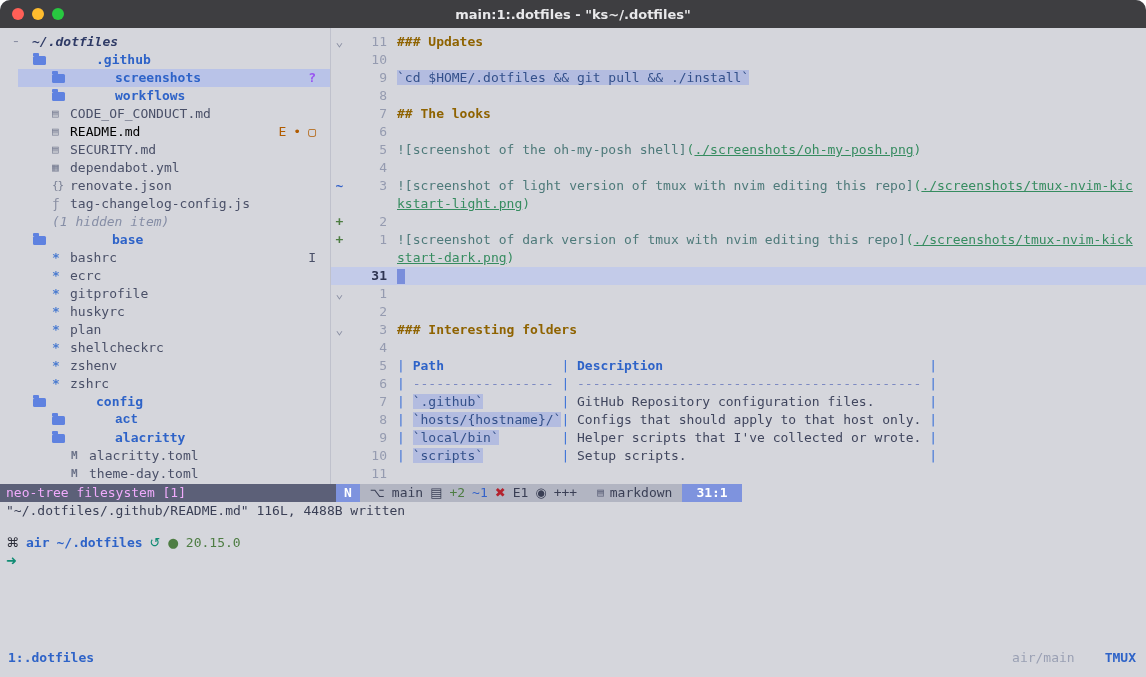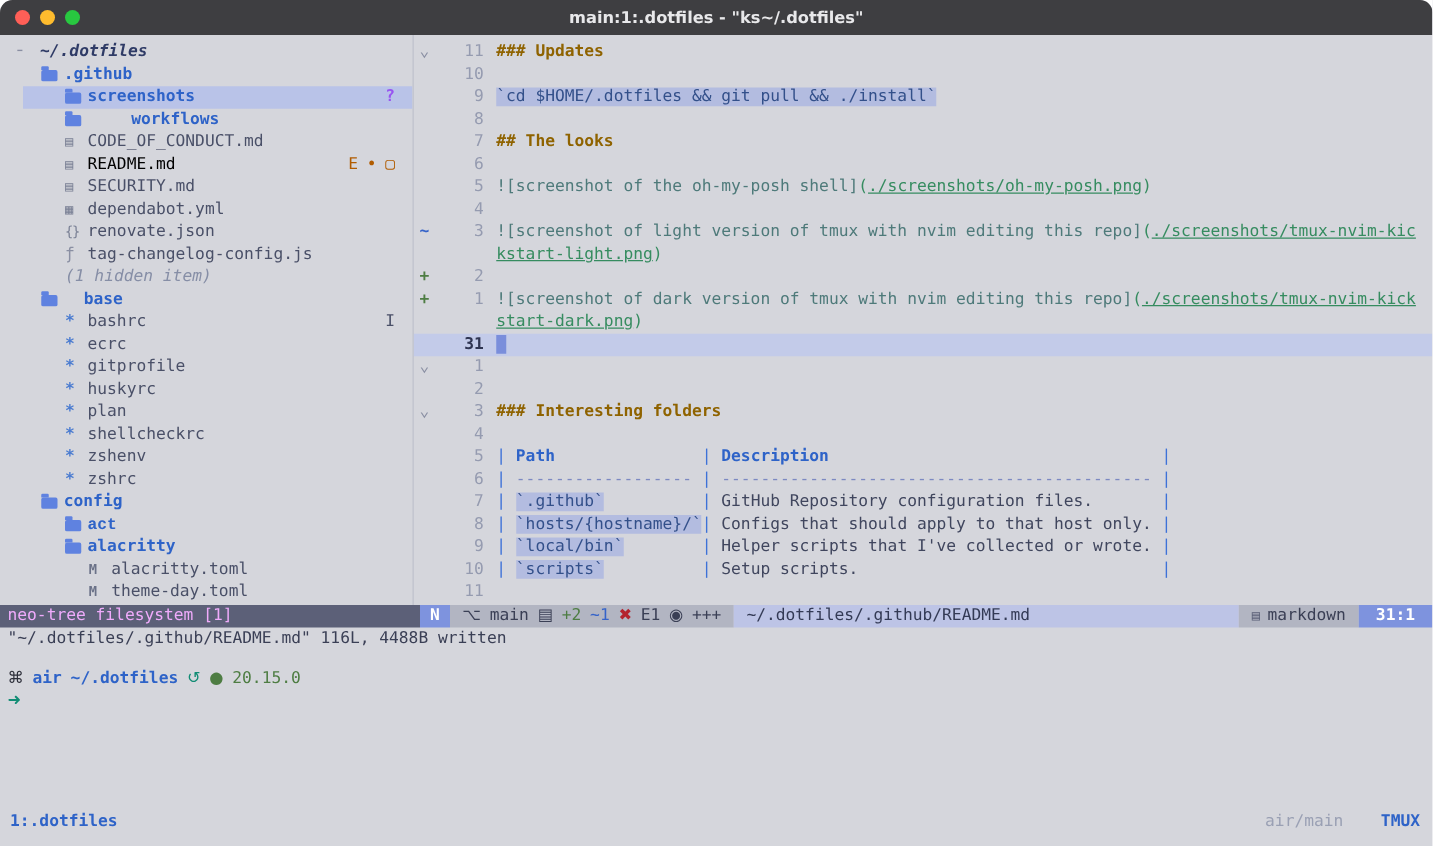--- a/index.html
+++ b/index.html
@@ -22,21 +22,21 @@
   .icon-folder{display:inline-block;width:13px;height:9px;background:#5f82e0;border-radius:1.5px;position:relative;}
   .icon-folder::before{content:"";position:absolute;top:-3px;left:0;width:6px;height:3px;background:#5f82e0;border-radius:1px 1px 0 0;}
   .ic-dash{color:#8a8fa3;}
   .ic-doc{color:#7a8095;font-size:11px;}
   .ic-yml{color:#7a8095;font-size:11px;}
   .ic-braces{color:#7a8095;font-size:11px;letter-spacing:-1px;}
   .ic-script{color:#8a8fa3;}
   .ic-shell{color:#4a7bd0;font-weight:bold;}
   .ic-toml{color:#6b7288;font-size:11px;font-weight:bold;}
   .lb-root{color:#2f3b66;font-weight:bold;font-style:italic;}
-  .lb-folder{color:#2e63c8;font-weight:bold;}
+  .lb-folder{color:#2e63c8;font-weight:bold;margin-left:45px;}
   .lb-file{color:#4a5068;}
   .lb-orange{color:#000000;}
   .lb-hidden{color:#868ea6;font-style:italic;}
   .badges{position:absolute;right:14px;top:0;height:18px;display:flex;gap:7px;align-items:center;}
   .b-purple{color:#9854f1;font-weight:bold;}
   .b-orange{color:#b15c00;}
   .b-cursor{color:#4a5068;}
 
   
   .editor{flex:1;padding-top:5px;border-left:1px solid #bfc1cc;overflow:hidden;}
@@ -101,21 +101,21 @@
       <span class="light green"></span>
     </div>
     <span class="title">main:1:.dotfiles - "ks~/.dotfiles"</span>
   </div>
 
   <div class="panes">
     <div class="tree" id="tree-items">
         <div class="tree-row" style="padding-left: 14px;"><span class="icon ic-dash">╴</span><span class="lb-root">~/.dotfiles</span></div>
         <div class="tree-row" style="padding-left: 33px;"><span class="icon"><i class="icon-folder"></i></span><span class="lb-folder">.github</span></div>
         <div class="tree-row selected" style="padding-left: 52px;"><span class="icon"><i class="icon-folder"></i></span><span class="lb-folder">screenshots</span><span class="badges"><span class="b-purple">?</span></span></div>
-        <div class="tree-row" style="padding-left: 52px; gap: 35px;"><span class="icon"><i class="icon-folder"></i></span><span class="lb-folder">workflows</span></div>
+        <div class="tree-row" style="padding-left: 52px;"><span class="icon"><i class="icon-folder"></i></span><span class="lb-folder">workflows</span></div>
         <div class="tree-row" style="padding-left: 52px;"><span class="icon ic-doc">▤</span><span class="lb-file">CODE_OF_CONDUCT.md</span></div>
         <div class="tree-row" style="padding-left: 52px;"><span class="icon ic-doc">▤</span><span class="lb-orange">README.md</span><span class="badges"><span class="b-orange">E</span><span class="b-orange">•</span><span class="b-orange">▢</span></span></div>
         <div class="tree-row" style="padding-left: 52px;"><span class="icon ic-doc">▤</span><span class="lb-file">SECURITY.md</span></div>
         <div class="tree-row" style="padding-left: 52px;"><span class="icon ic-yml">▦</span><span class="lb-file">dependabot.yml</span></div>
         <div class="tree-row" style="padding-left: 52px;"><span class="icon ic-braces">{}</span><span class="lb-file">renovate.json</span></div>
         <div class="tree-row" style="padding-left: 52px;"><span class="icon ic-script">ƒ</span><span class="lb-file">tag-changelog-config.js</span></div>
         <div class="tree-row" style="padding-left: 52px;"><span class="lb-hidden">(1 hidden item)</span></div>
         <div class="tree-row" style="padding-left: 33px; gap: 16px;"><span class="icon"><i class="icon-folder"></i></span><span class="lb-folder">base</span></div>
         <div class="tree-row" style="padding-left: 52px;"><span class="icon ic-shell">*</span><span class="lb-file">bashrc</span><span class="badges"><span class="b-cursor">I</span></span></div>
         <div class="tree-row" style="padding-left: 52px;"><span class="icon ic-shell">*</span><span class="lb-file">ecrc</span></div>
@@ -168,21 +168,20 @@
           <span class="c-fg" style="font-family: &quot;DejaVu Sans&quot;, sans-serif;">⌥</span>
           <span class="c-fg">main</span>
           <span class="c-fg" style="font-family: &quot;DejaVu Sans&quot;, sans-serif;">▤</span>
           <span class="c-green">+2</span>
           <span class="c-blue">~1</span>
           <span class="c-red" style="font-family: &quot;DejaVu Sans&quot;, sans-serif;">✖</span>
           <span class="c-fg">E1</span>
           <span class="c-fg" style="font-family: &quot;DejaVu Sans&quot;, sans-serif;">◉</span>
           <span class="c-fg">+++</span>
         </span>
-      <span class="seg-path">~/.dotfiles/.github/README.md</span>
       <span class="seg-ft">
         <span class="ft-icon">▤</span>
         <span>markdown</span>
       </span>
       <span class="seg-pos">31:1</span>
     </div>
   </div>
 
   <div class="cmdline">"~/.dotfiles/.github/README.md" 116L, 4488B written</div>
 

